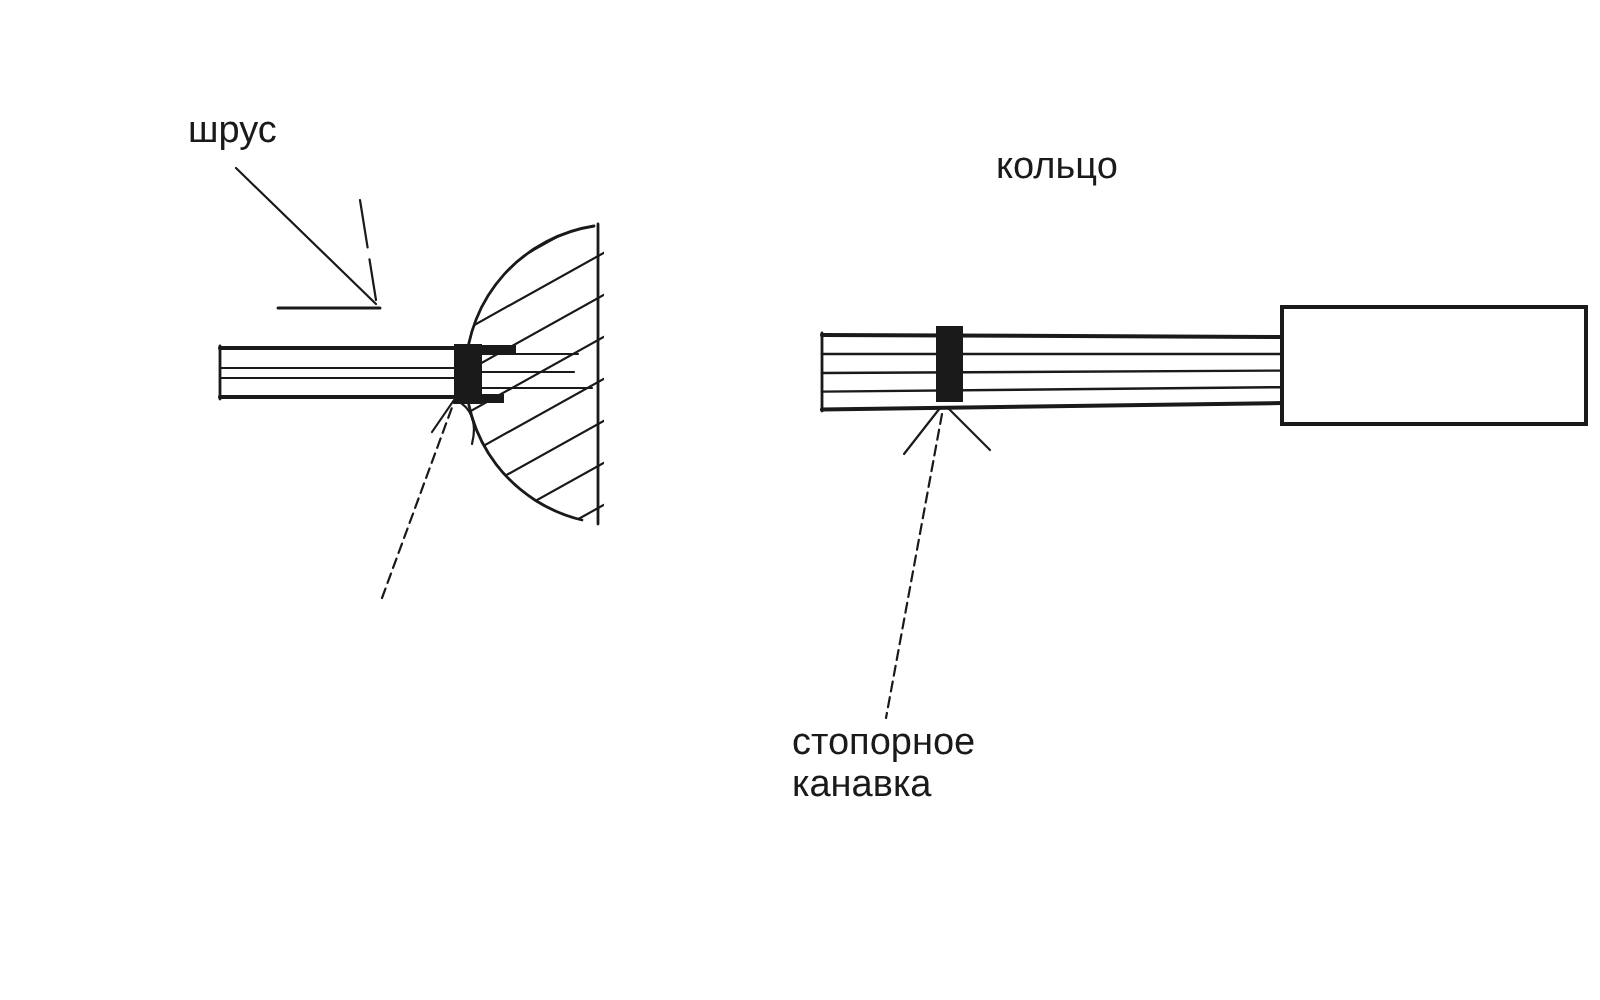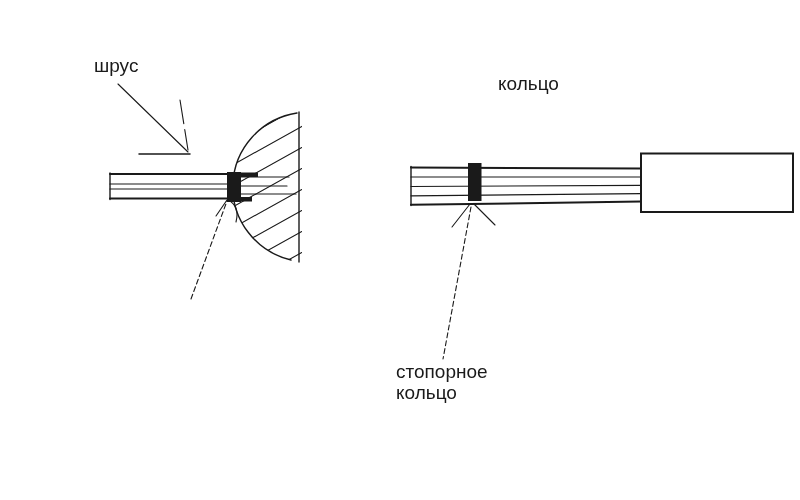--- a/index.html
+++ b/index.html
@@ -109,15 +109,15 @@
       </g>
     </g>
   </svg>
 
   <div class="label label-shrus">шрус</div>
 
   <div class="label label-poluos">кольцо</div>
 
 
   <div class="label label-stopor">стопорное
-кольцо</div>
+канавка</div>
 
 </div>
 
 </body></html>

